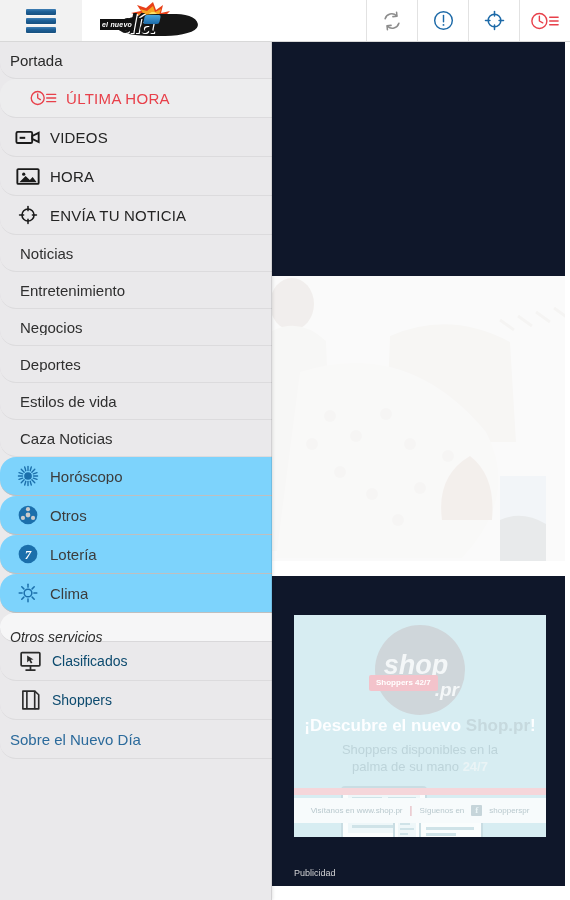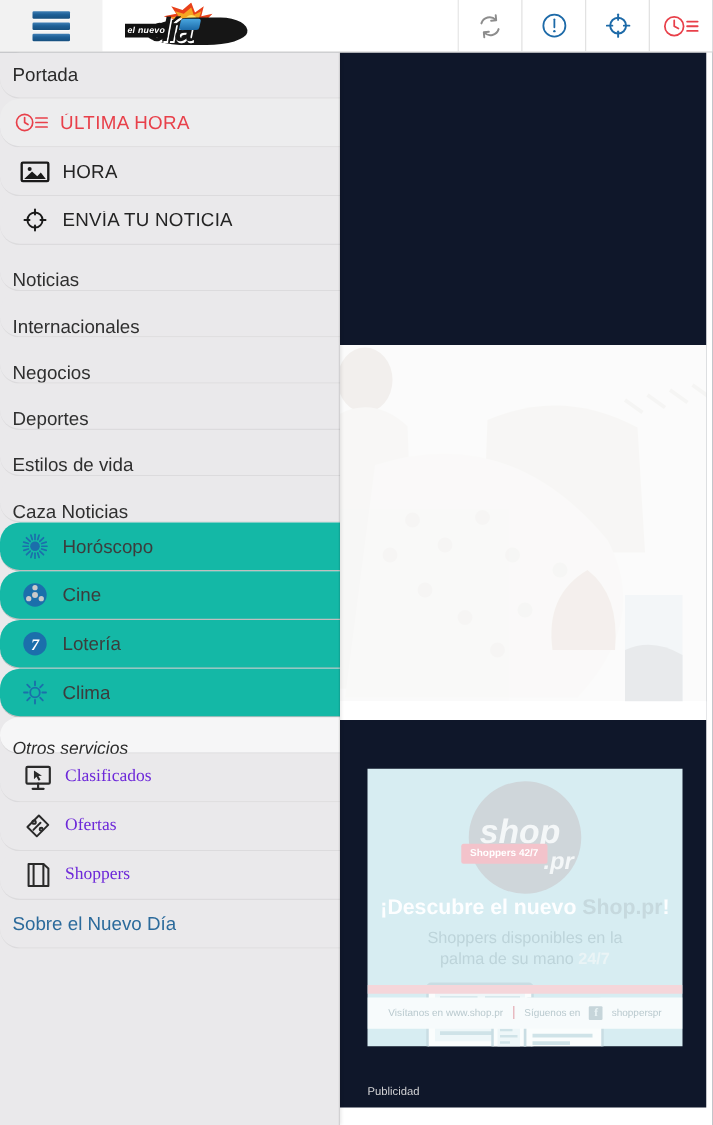--- a/index.html
+++ b/index.html
@@ -160,39 +160,39 @@
     width:44px;flex:0 0 auto;display:flex;align-items:center;justify-content:center;
   }
   .row .lbl{
     font:400 15px/1 "Liberation Sans",sans-serif;color:#2f2f2f;
     white-space:nowrap;overflow:hidden;
   }
 
   .row-portada{height:37px;padding-left:10px;}
   .row-portada .lbl{font-size:15px;color:#2a2a2a;}
 
-  .row-ultima{height:39px;background:#ededee;padding-left:4px;}
+  .row-ultima{height:39px;background:#ededee;padding-left:22px;}
   .row-ultima .lbl{
     font:400 15px/1 "Liberation Sans",sans-serif;color:#e8404a;letter-spacing:.3px;
   }
 
   .row-big{height:39px;padding-left:6px;}
   .row-big .lbl{font-size:15px;letter-spacing:.2px;color:#242424;}
 
-  .row-news{height:37px;padding-left:10px;align-items:flex-end;}
+  .row-news{height:37px;padding-left:20px;}
   .row-news .lbl{color:#2f2f2f;}
 
-  .row-svc{height:39px;background:#14b8a6;padding-left:6px;border-bottom:1px solid #bfbfbf;}
+  .row-svc{height:39px;background:#7dd3fc;padding-left:6px;border-bottom:1px solid #bfbfbf;}
   .row-svc .lbl{color:#3c3c3c;}
 
   .row-otros{height:29px;background:#f6f6f7;padding-left:10px;border-bottom:1px solid #d9d8da;}
   .row-otros .lbl{font:italic 400 14px/1 "Liberation Sans",sans-serif;color:#2d2d2d;margin-top:20px;}
 
   .row-sub{height:39px;padding-left:8px;}
-  .row-sub .lbl{font-size:14px;color:#6d28d9;font-family:Liberation Serif, serif;}
+  .row-sub .lbl{font-size:14px;color:#0c4a6e;}
   .row-sub .chev{position:absolute;right:14px;top:50%;transform:translateY(-50%);}
 
   .row-about{height:39px;padding-left:10px;text-align:right;}
   .row-about .lbl{color:#2b6a9b;font-size:15px;}
 
   .row-blank{height:40px;border-bottom:none;background:#eae9eb;}
 
   .drawer-edge{
     position:absolute;left:271px;top:42px;width:1px;height:858px;
     background:rgba(0,0,0,.10);z-index:31;
@@ -386,20 +386,30 @@
           <circle cx="9" cy="10" r="7.2"></circle>
           <polyline points="9,5.6 9,10 12,11.8" stroke-linecap="round" stroke-linejoin="round"></polyline>
           <line x1="19" y1="6" x2="29" y2="6" stroke-linecap="round"></line>
           <line x1="19" y1="10" x2="29" y2="10" stroke-linecap="round"></line>
           <line x1="19" y1="14" x2="29" y2="14" stroke-linecap="round"></line>
         </svg>
       </span>
       <span class="lbl">ÚLTIMA HORA</span>
     </div>
 
+    <div class="row row-big">
+      <span class="ico">
+        <svg width="26" height="18" viewBox="0 0 28 19" fill="none" stroke="#1a1a1a" stroke-width="2">
+          <rect x="1.5" y="4" width="17" height="12" rx="1.5"></rect>
+          <path d="M18.5 8.4 L25.5 5 L25.5 15 L18.5 11.6 Z"></path>
+          <line x1="5" y1="10.4" x2="11" y2="10.4" stroke-width="2.2"></line>
+        </svg>
+      </span>
+      <span class="lbl">VIDEOS</span>
+    </div>
 
     <div class="row row-big">
       <span class="ico">
         <svg width="24" height="19" viewBox="0 0 25 20" fill="none" stroke="#1a1a1a" stroke-width="2">
           <rect x="1.3" y="2.2" width="22.4" height="15.6" rx="1"></rect>
           <circle cx="8" cy="7.6" r="1.7" fill="#1a1a1a" stroke="none"></circle>
           <path d="M3.4 16 L10 9.6 L14.4 13.6 L17.4 10.6 L21.6 16 Z" fill="#1a1a1a" stroke="none"></path>
         </svg>
       </span>
       <span class="lbl">HORA</span>
@@ -415,21 +425,21 @@
           <line x1="16.8" y1="12" x2="21.2" y2="12" stroke-linecap="round"></line>
         </svg>
       </span>
       <span class="lbl">ENVÍA TU NOTICIA</span>
     </div>
 
     <div class="row row-news">
       <span class="lbl">Noticias</span>
     </div>
     <div class="row row-news">
-      <span class="lbl">Internacionales</span>
+      <span class="lbl">Entretenimiento</span>
     </div>
     <div class="row row-news">
       <span class="lbl">Negocios</span>
     </div>
     <div class="row row-news">
       <span class="lbl">Deportes</span>
     </div>
     <div class="row row-news">
       <span class="lbl">Estilos de vida</span>
     </div>
@@ -469,21 +479,21 @@
     <div class="row row-svc">
       <span class="ico">
         <svg width="22" height="22" viewBox="0 0 24 24">
           <circle cx="12" cy="12" r="10.2" fill="#1b6fab"></circle>
           <circle cx="12" cy="12" r="2.6" fill="#cacaca"></circle>
           <circle cx="12" cy="5.6" r="2.3" fill="#cacaca"></circle>
           <circle cx="17.5" cy="15.2" r="2.3" fill="#cacaca"></circle>
           <circle cx="6.5" cy="15.2" r="2.3" fill="#cacaca"></circle>
         </svg>
       </span>
-      <span class="lbl">Cine</span>
+      <span class="lbl">Otros</span>
     </div>
 
     <div class="row row-svc">
       <span class="ico">
         <svg width="22" height="22" viewBox="0 0 24 24">
           <circle cx="12" cy="12" r="10.2" fill="#1b6fab"></circle>
           <text x="12" y="17.4" text-anchor="middle" font-family="Liberation Serif, serif" font-size="14" font-weight="700" font-style="italic" fill="#ffffff">7</text>
         </svg>
       </span>
       <span class="lbl">Lotería</span>
@@ -522,31 +532,20 @@
         </svg>
       </span>
       <span class="lbl">Clasificados</span>
       <span class="chev">
         <svg width="18" height="11" viewBox="0 0 18 11" fill="none" stroke="#6f6f74" stroke-width="1.8">
           <polyline points="1.6,2 9,9 16.4,2" stroke-linecap="round" stroke-linejoin="round"></polyline>
         </svg>
       </span>
     </div>
 
-    <div class="row row-sub">
-      <span class="ico">
-        <svg width="22" height="22" viewBox="0 0 24 24" fill="none" stroke="#2a2a2a" stroke-width="1.7">
-          <path d="M13.2 2.6 L21.4 10.8 L11.4 20.8 L3.2 12.6 Z" stroke-linejoin="round"></path>
-          <circle cx="9" cy="8.4" r="1.5"></circle>
-          <line x1="8.4" y1="15.2" x2="14.6" y2="9" stroke-linecap="round"></line>
-          <circle cx="15.2" cy="14.6" r="1.3"></circle>
-        </svg>
-      </span>
-      <span class="lbl">Ofertas</span>
-    </div>
 
 
     <div class="row row-sub">
       <span class="ico">
         <svg width="21" height="22" viewBox="0 0 22 23" fill="none" stroke="#2a2a2a" stroke-width="1.7">
           <path d="M3 2.2 L15.4 2.2 L15.4 20.8 L3 20.8 Z" stroke-linejoin="round"></path>
           <path d="M15.4 2.2 L19.6 6 L19.6 20.8 L15.4 20.8" stroke-linejoin="round"></path>
           <line x1="7.2" y1="2.2" x2="7.2" y2="20.8"></line>
         </svg>
       </span>

